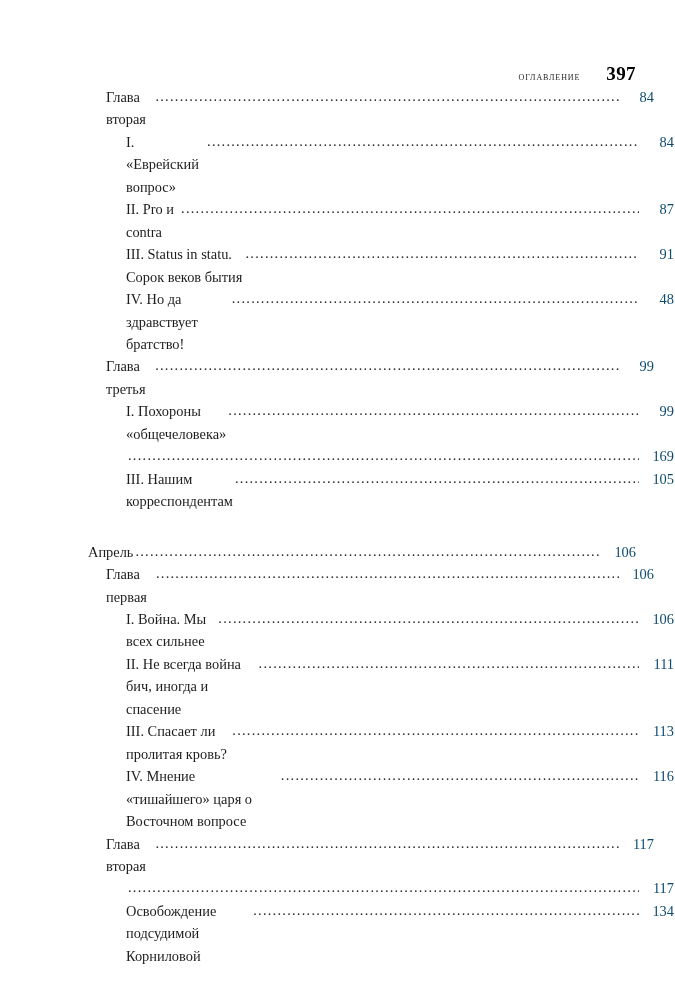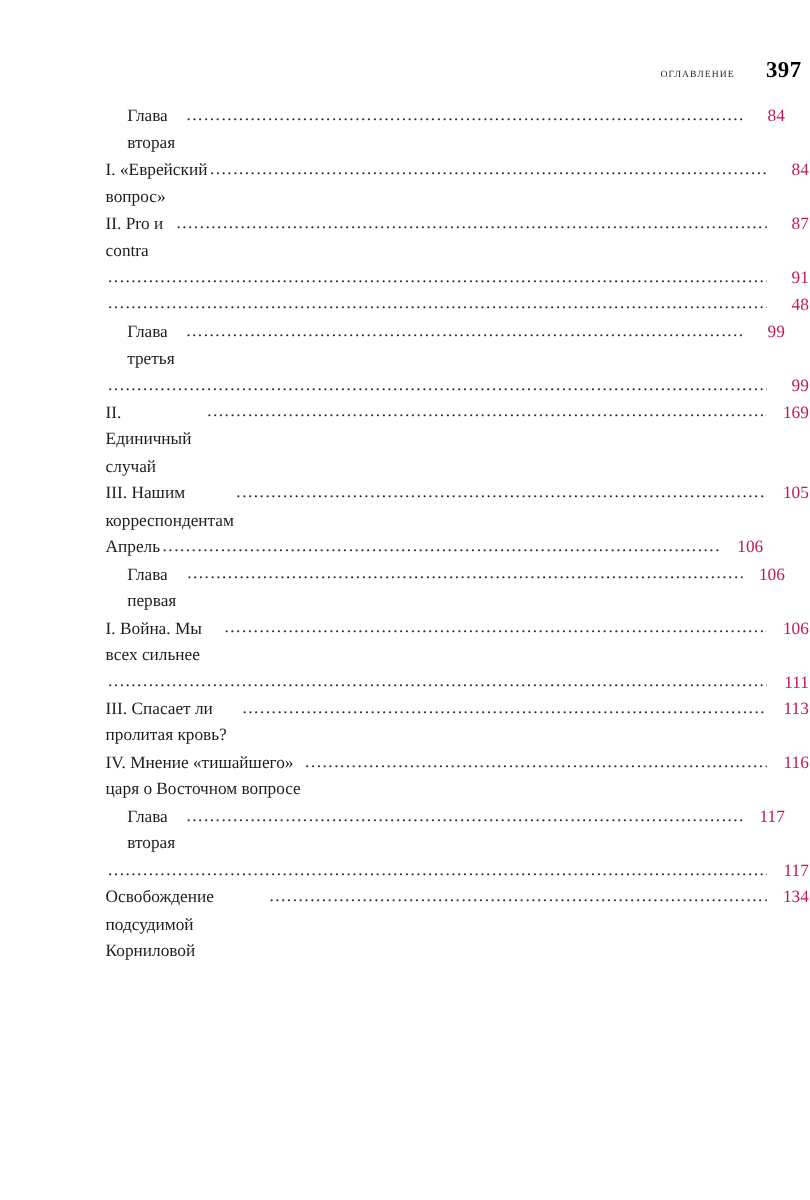--- a/index.html
+++ b/index.html
@@ -20,25 +20,24 @@
     position: absolute;
     left: 0; top: 0;
     width: 675px;
     height: 1000px;
   }
 
   
   .runhead {
     position: absolute;
     left: 0;
-    top: 48px;
+    top: 63px;
     width: 636px;
     text-align: right;
     white-space: nowrap;
-    padding-left: 32px;
   }
   .runhead .rh-title {
     font-size: 11.5px;
     letter-spacing: 0.9px;
     font-variant: small-caps;
     text-transform: lowercase;
     color: #1f1f1f;
   }
   .runhead .rh-folio {
     font-size: 19px;
@@ -58,23 +57,23 @@
 
   .entry {
     display: block;
     position: relative;
     font-size: 14.4px;
     line-height: 22.45px;
     color: #1d1d1d;
   }
 
   
-  .lvl-month { margin-left: 0px; }
+  .lvl-month { margin-left: 0px; margin-top: 28px; }
   .lvl-chap  { margin-left: 18px; }
-  .lvl-item  { }
+  .lvl-item  { margin-left: 38px; }
 
   
   .row {
     display: flex;
     align-items: baseline;
     width: 100%;
   }
   .label {
     white-space: pre-wrap;
     flex: 0 1 auto;
@@ -90,21 +89,21 @@
     letter-spacing: 1.25px;
     transform: translateY(-1px);
   }
   .leader::before {
     content: "............................................................................................................................................................";
   }
   .folio {
     flex: 0 0 auto;
     text-align: right;
     white-space: nowrap;
-    color: #be185d;
+    color: #0c4a6e;
   }
   
   .lvl-month .folio { width: 34px; margin-right: 0px; }
   .lvl-chap  .folio { width: 34px; margin-right: -18px; }
   .lvl-item  .folio { width: 34px; margin-right: -38px; }
 </style>
 </head>
 <body>
 
 <div class="page">
@@ -130,46 +129,48 @@
       </div>
       <div class="entry lvl-item">
         <div class="row">
           <span class="label">II. Pro и contra</span>
           <span class="leader"></span>
           <span class="folio">87</span>
         </div>
       </div>
       <div class="entry lvl-item">
         <div class="row">
+          <span class="label">III. Status in statu. Сорок веков бытия</span>
           <span class="leader"></span>
           <span class="folio">91</span>
         </div>
       </div>
       <div class="entry lvl-item">
         <div class="row">
+          <span class="label">IV. Но да здравствует братство!</span>
           <span class="leader"></span>
           <span class="folio">48</span>
         </div>
       </div>
       <div class="entry lvl-chap">
         <div class="row">
           <span class="label">Глава третья</span>
           <span class="leader"></span>
           <span class="folio">99</span>
         </div>
       </div>
       <div class="entry lvl-item">
         <div class="row">
+          <span class="label">I. Похороны «общечеловека»</span>
           <span class="leader"></span>
           <span class="folio">99</span>
         </div>
       </div>
       <div class="entry lvl-item">
         <div class="row">
-          <span class="label">II. Единичный случай</span>
           <span class="leader"></span>
           <span class="folio">169</span>
         </div>
       </div>
       <div class="entry lvl-item">
         <div class="row">
           <span class="label">III. Нашим корреспондентам</span>
           <span class="leader"></span>
           <span class="folio">105</span>
         </div>
@@ -190,20 +191,21 @@
       </div>
       <div class="entry lvl-item">
         <div class="row">
           <span class="label">I. Война. Мы всех сильнее</span>
           <span class="leader"></span>
           <span class="folio">106</span>
         </div>
       </div>
       <div class="entry lvl-item">
         <div class="row">
+          <span class="label">II. Не всегда война бич, иногда и спасение</span>
           <span class="leader"></span>
           <span class="folio">111</span>
         </div>
       </div>
       <div class="entry lvl-item">
         <div class="row">
           <span class="label">III. Спасает ли пролитая кровь?</span>
           <span class="leader"></span>
           <span class="folio">113</span>
         </div>

